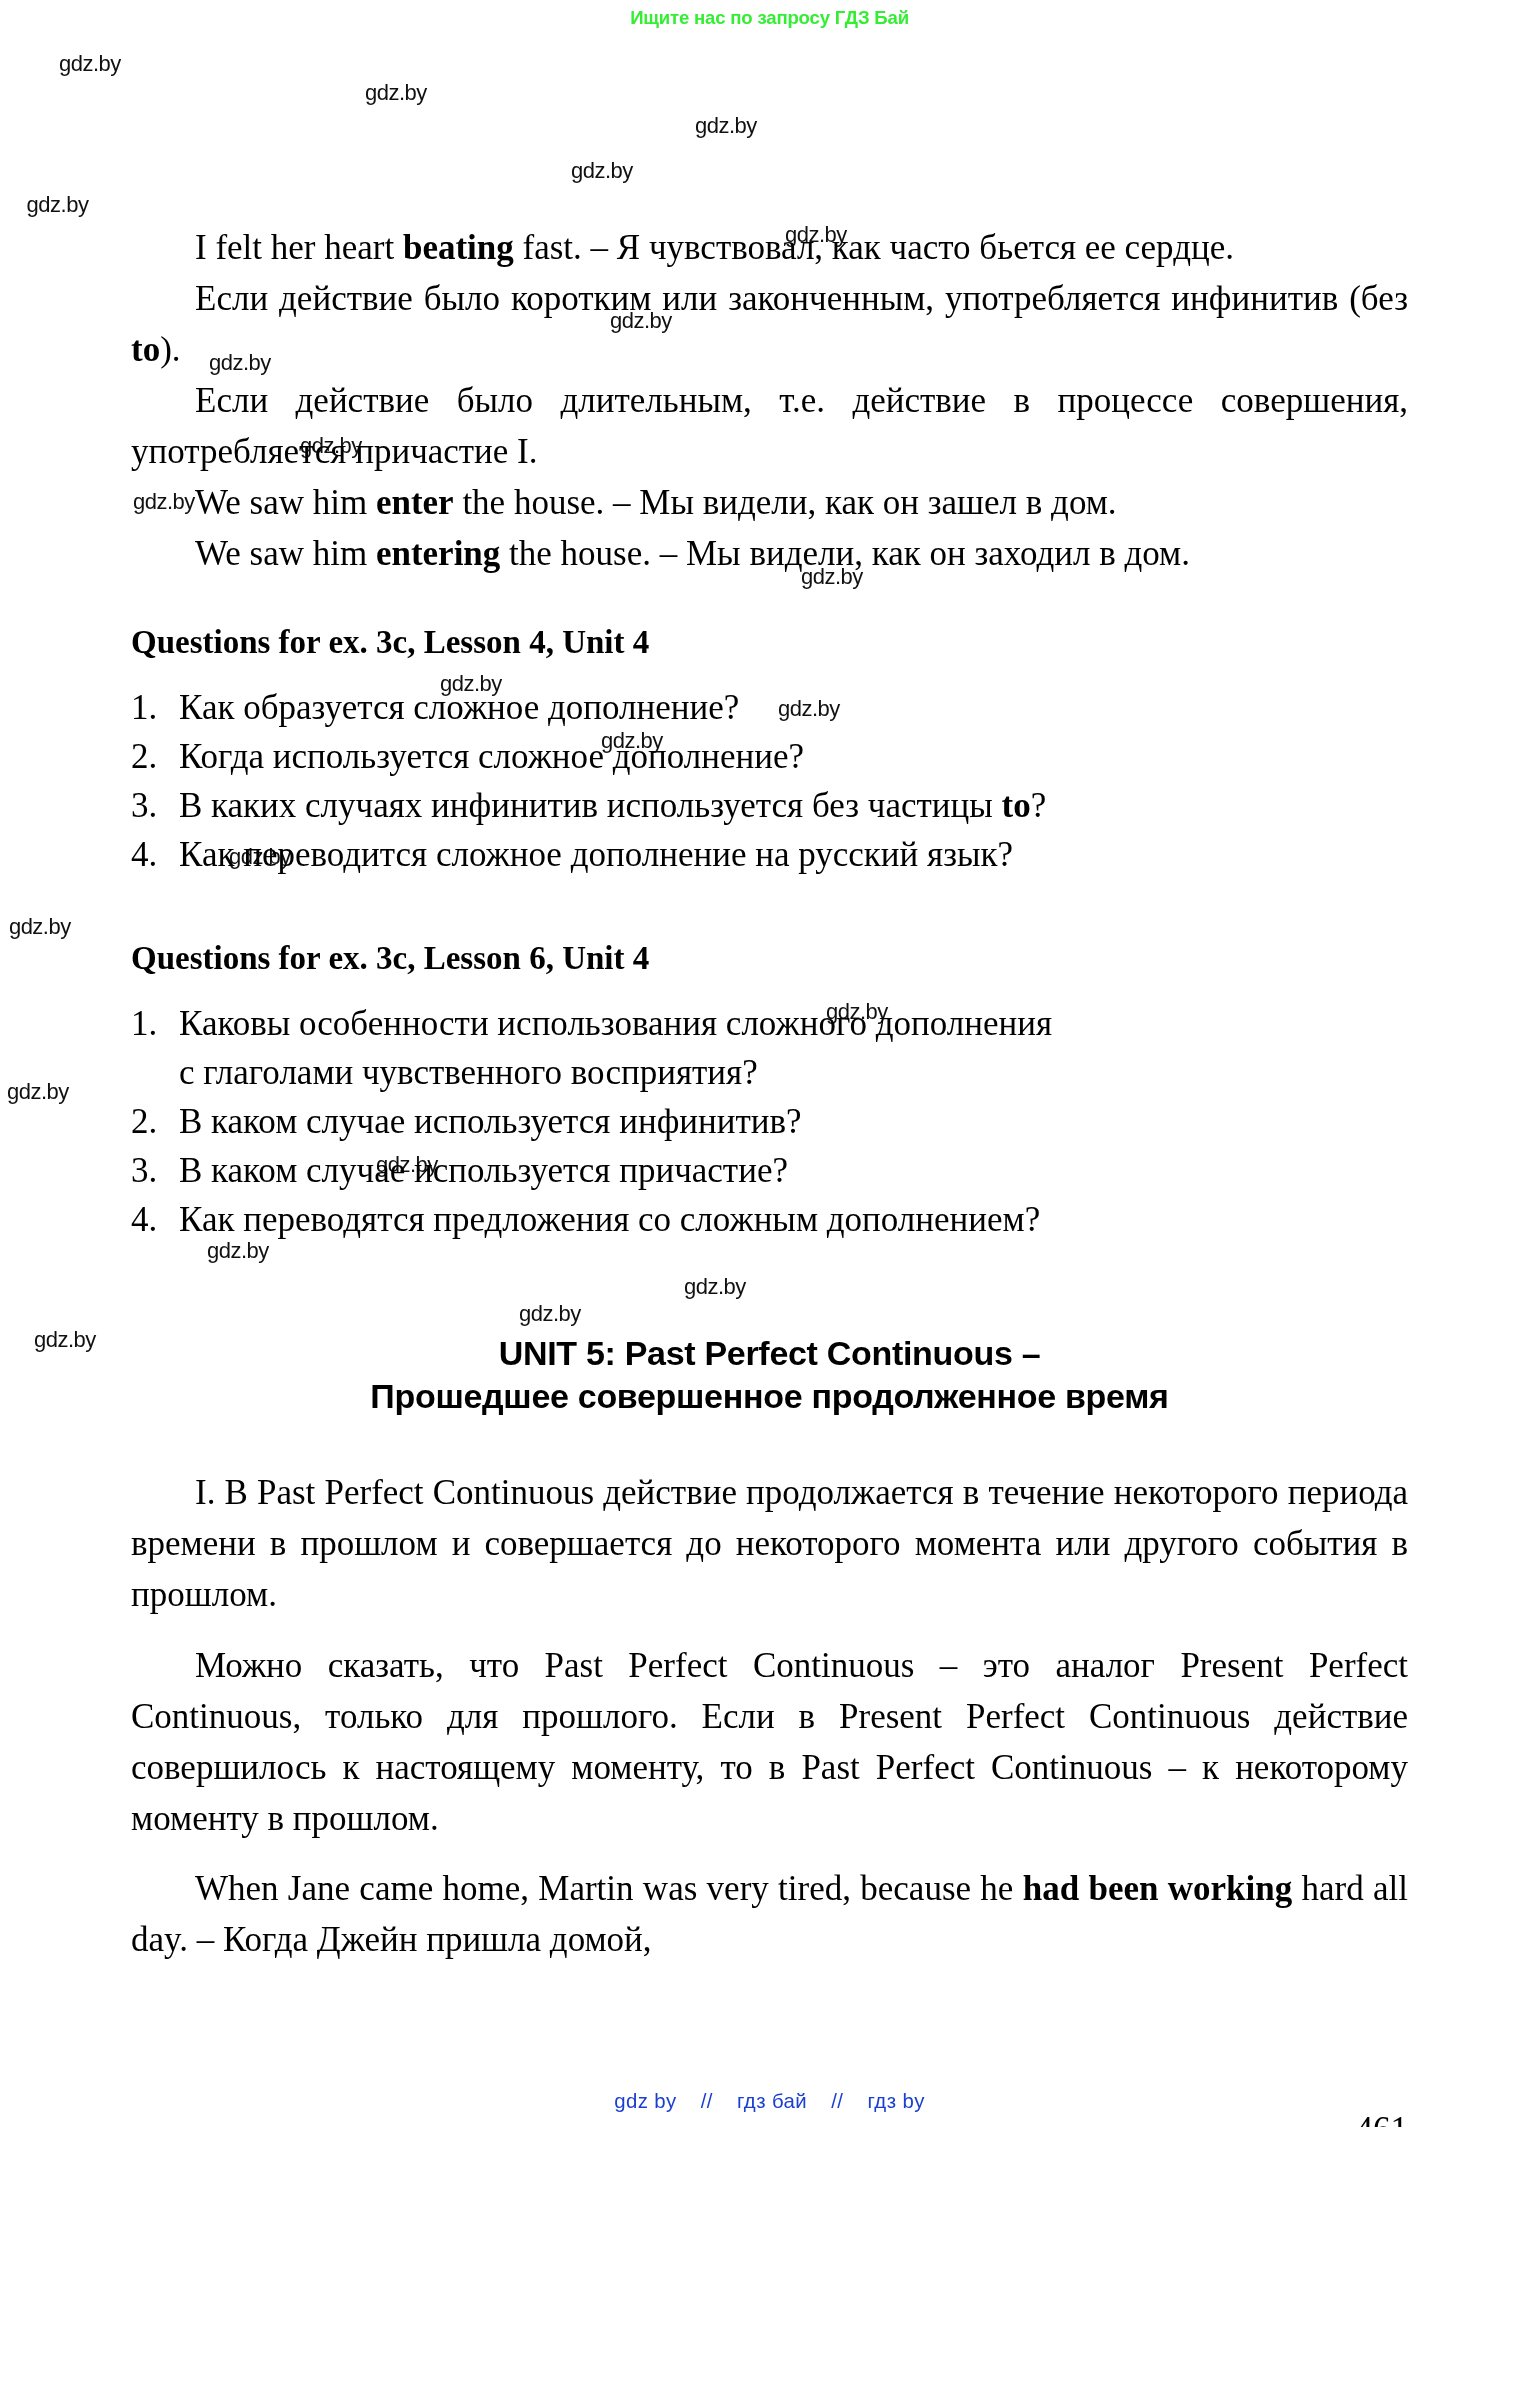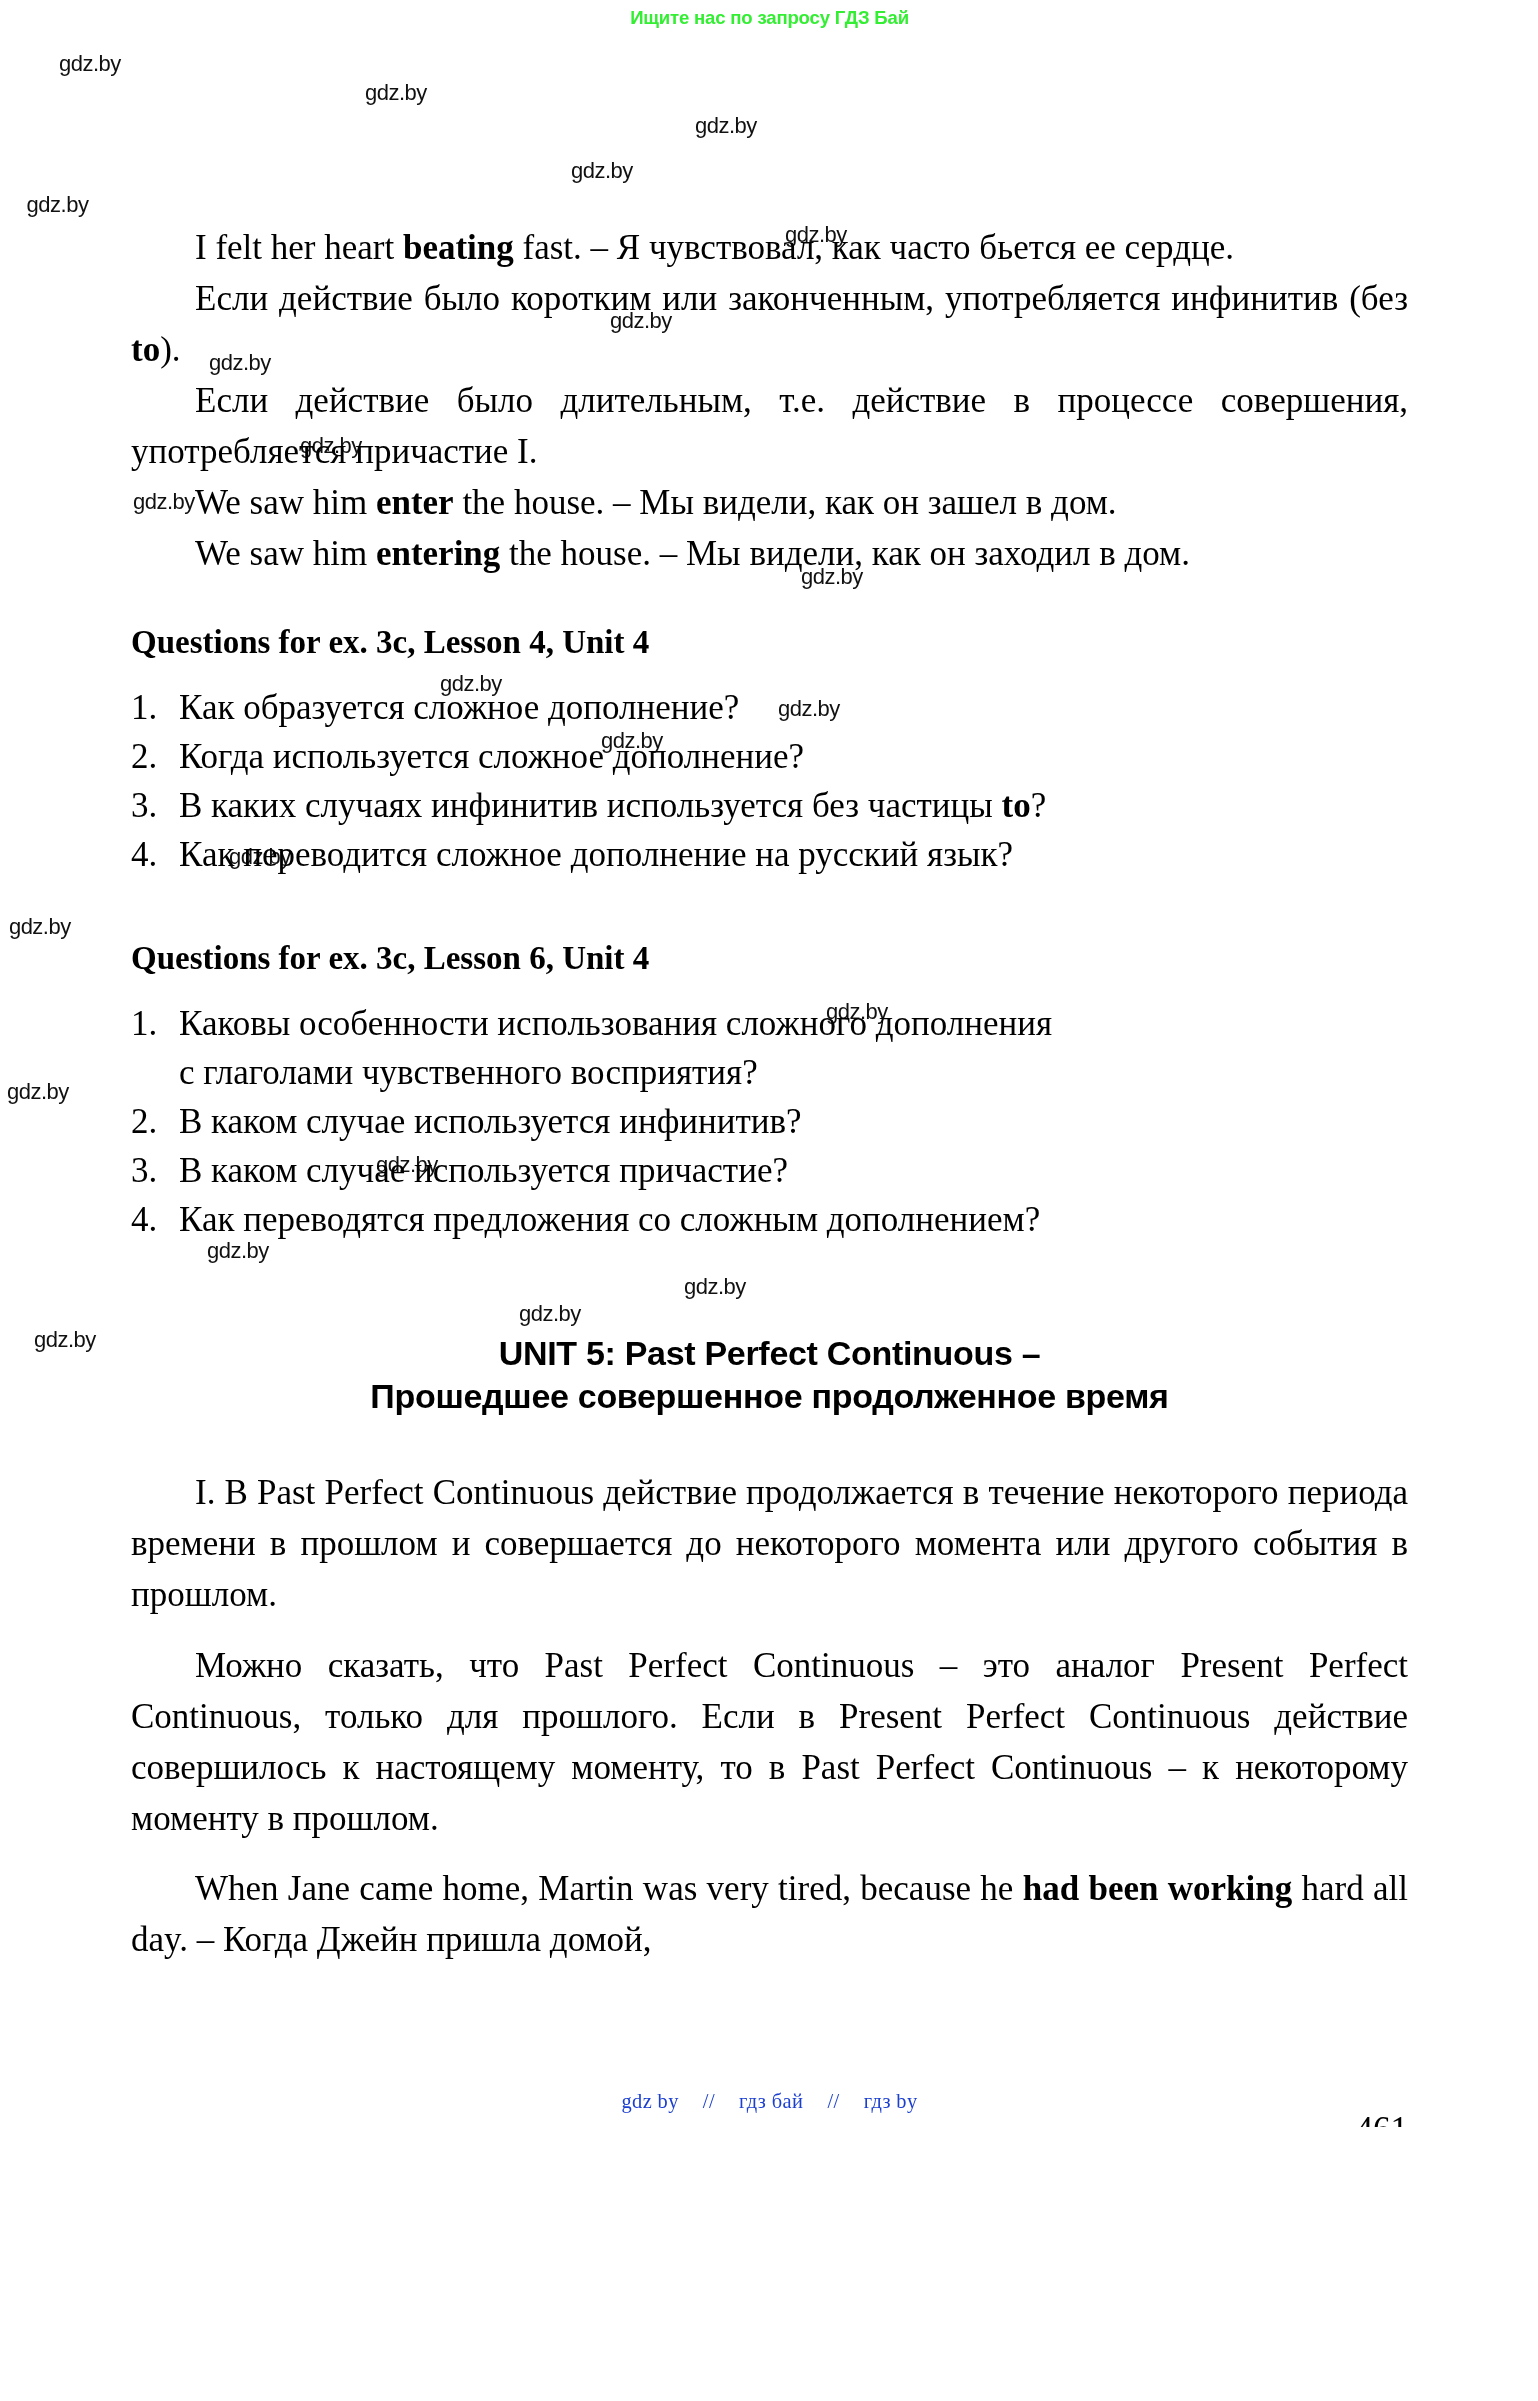--- a/index.html
+++ b/index.html
@@ -128,21 +128,21 @@
     position: absolute;
     bottom: 14px;
     left: 0;
     width: 100%;
     text-align: center;
     color: #1b3fd0;
     font-family: "Liberation Sans", sans-serif;
     font-size: 20.4px;
     letter-spacing: 0.4px;
   }
-  .bottom-links span { margin: 0 9px; font-family: Liberation Serif, serif; }
+  .bottom-links span { margin: 0 9px; }
 </style>
 </head>
 <body>
 
 <div class="page">
 
   <div class="top-banner">Ищите нас по запросу ГДЗ Бай</div>
 
   <div id="watermark-layer">
       <div class="wm" style="left: 59px; top: 51px;">gdz.by</div>

